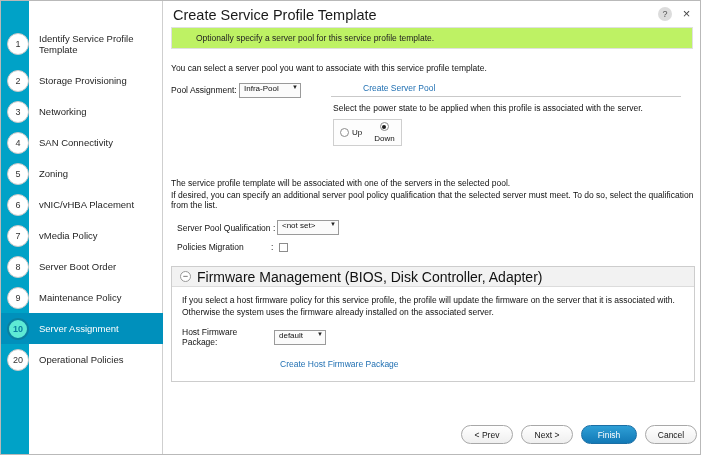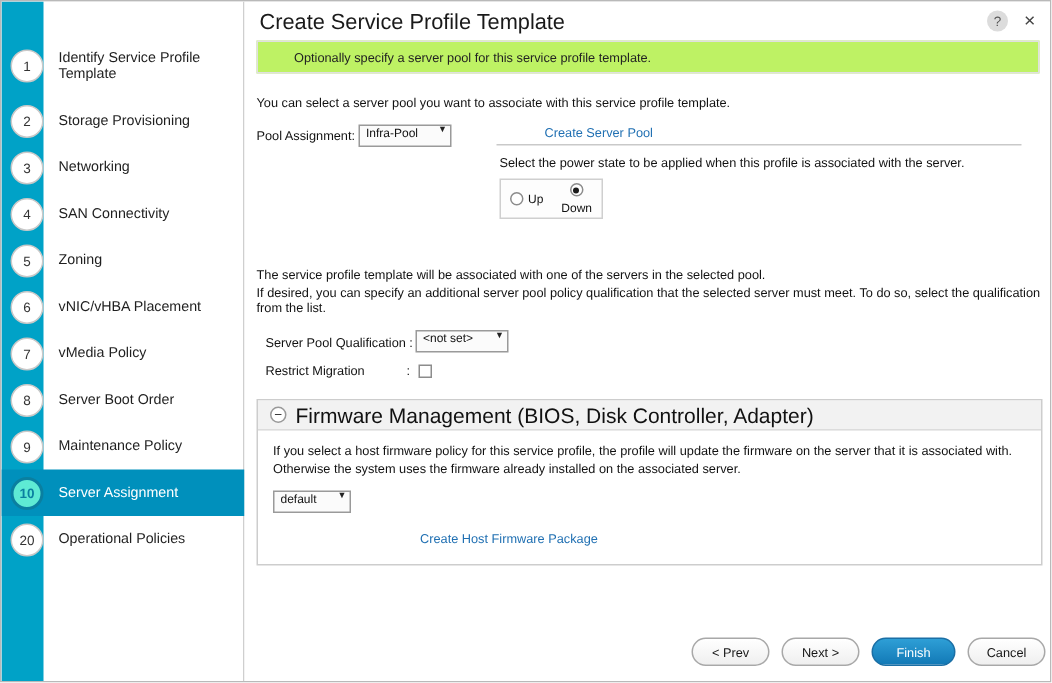--- a/index.html
+++ b/index.html
@@ -379,35 +379,36 @@
 
       <div class="row" style="margin-top:10px; padding-left:6px;">
         <div class="lbl" style="width:100px;">Server Pool Qualification :</div>
         <div class="combo" style="width:62px;">
           <span class="cv">&lt;not set&gt;</span>
           <span class="arrow">▼</span>
         </div>
       </div>
 
       <div class="row" style="margin-top:7px; padding-left:6px;">
-        <div class="lbl" style="width:94px;">Restrict Migration</div>
+        <div class="lbl" style="width:94px;">Policies Migration</div>
         <div class="lbl" style="width:8px;">:</div>
         <span class="checkbox"></span>
       </div>
 
       <div class="panel" style="margin-top:14px;">
         <div class="panel-head">
           <span class="collapse-icon">−</span>
           <span class="panel-head-title">Firmware Management (BIOS, Disk Controller, Adapter)</span>
         </div>
         <div class="panel-body">
           <div>If you select a host firmware policy for this service profile, the profile will update the firmware on the server that it is associated with.</div>
           <div style="margin-top:2px;">Otherwise the system uses the firmware already installed on the associated server.</div>
 
           <div class="row" style="margin-top:10px;">
+            <div class="lbl" style="width:92px;">Host Firmware Package:</div>
             <div class="combo" style="width:52px;">
               <span class="cv">default</span>
               <span class="arrow">▼</span>
             </div>
           </div>
 
           <div style="margin-top:12px; padding-left:98px;">
             <a class="link" href="#">Create Host Firmware Package</a>
           </div>
         </div>

